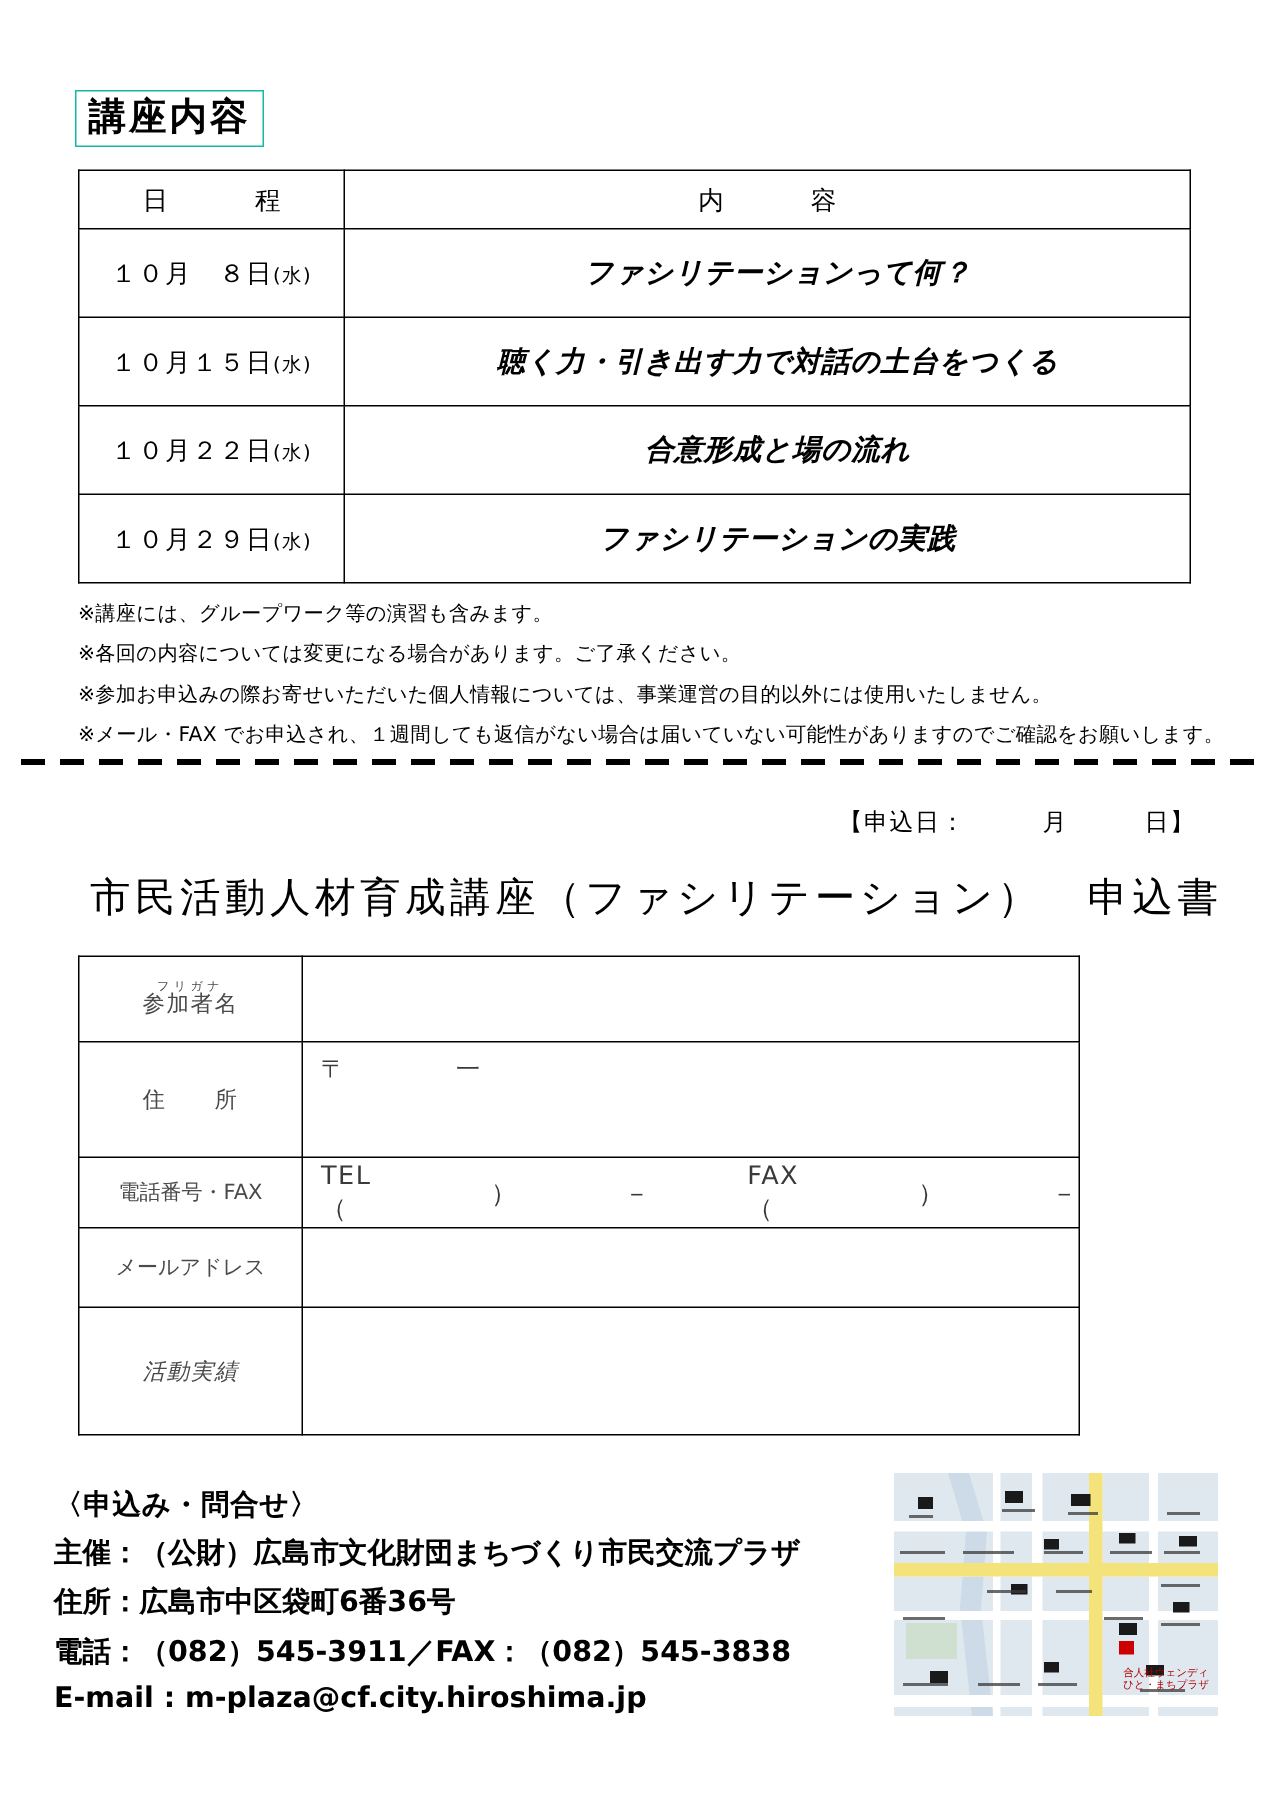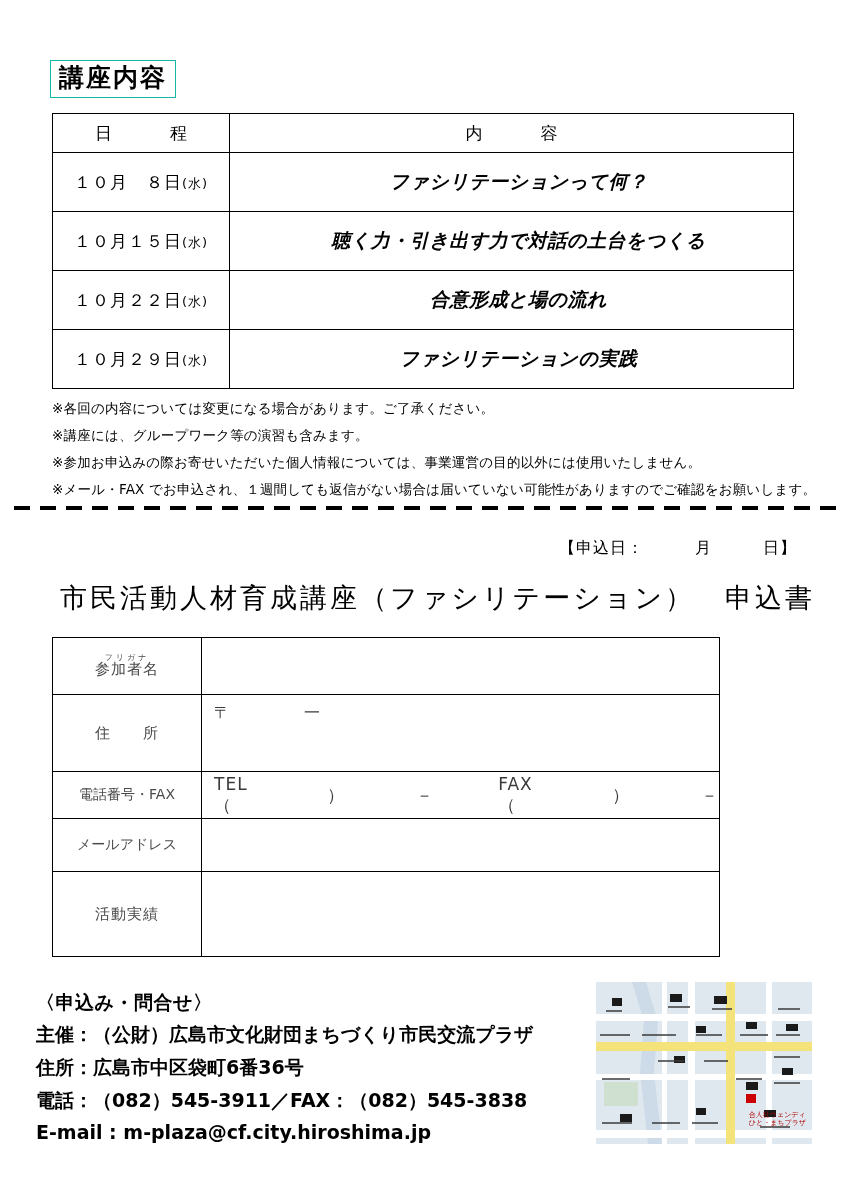--- a/index.html
+++ b/index.html
@@ -158,21 +158,21 @@
     font-size: 8px;
     letter-spacing: 3px;
     color: #4a4a4a;
   }
   .row-name td { height: 56px; }
   .row-addr td { height: 68px; vertical-align: top; }
   .row-addr .lbl { vertical-align: middle; }
   .row-addr .val { padding-top: 8px; }
   .row-tel td { height: 46px; }
   .row-mail td { height: 52px; }
-  .row-act td { height: 84px; }
+  .row-act td { height: 84px; font-style: italic; }
   .row-act .lbl { vertical-align: middle; }
   .tel-line {
     display: flex;
     align-items: center;
     font-size: 17px;
     color: #3a3a3a;
     letter-spacing: 1px;
   }
   .tel-line .gap1 { display:inline-block; width: 86px; }
   .tel-line .gap2 { display:inline-block; width: 78px; }
@@ -246,22 +246,22 @@
     <td class="content-cell">合意形成と場の流れ</td>
   </tr>
   <tr class="row">
     <td class="date-cell"><span>１０月２９日</span><span class="small-paren">(水)</span></td>
     <td class="content-cell">ファシリテーションの実践</td>
   </tr>
 </tbody>
   </table>
 
 <div class="notes">
+  <div>※講座には、グループワーク等の演習も含みます。</div>
   <div>※各回の内容については変更になる場合があります。ご了承ください。</div>
-  <div>※講座には、グループワーク等の演習も含みます。</div>
   <div>※参加お申込みの際お寄せいただいた個人情報については、事業運営の目的以外には使用いたしません。</div>
   <div>※メール・FAX でお申込され、１週間しても返信がない場合は届いていない可能性がありますのでご確認をお願いします。</div>
 </div>
 
 <div class="cutline"></div>
 
 <div class="apply-date">【申込日：　　　月　　　日】</div>
 
 <div class="form-title">市民活動人材育成講座（ファシリテーション）　申込書</div>
 

